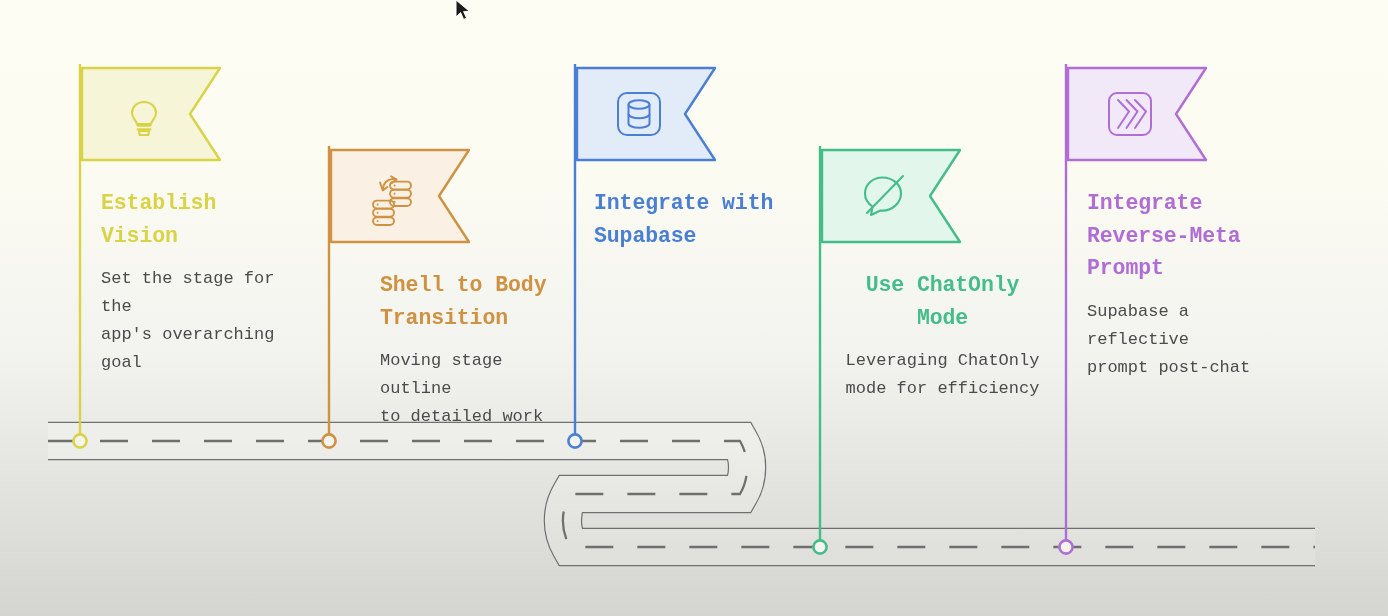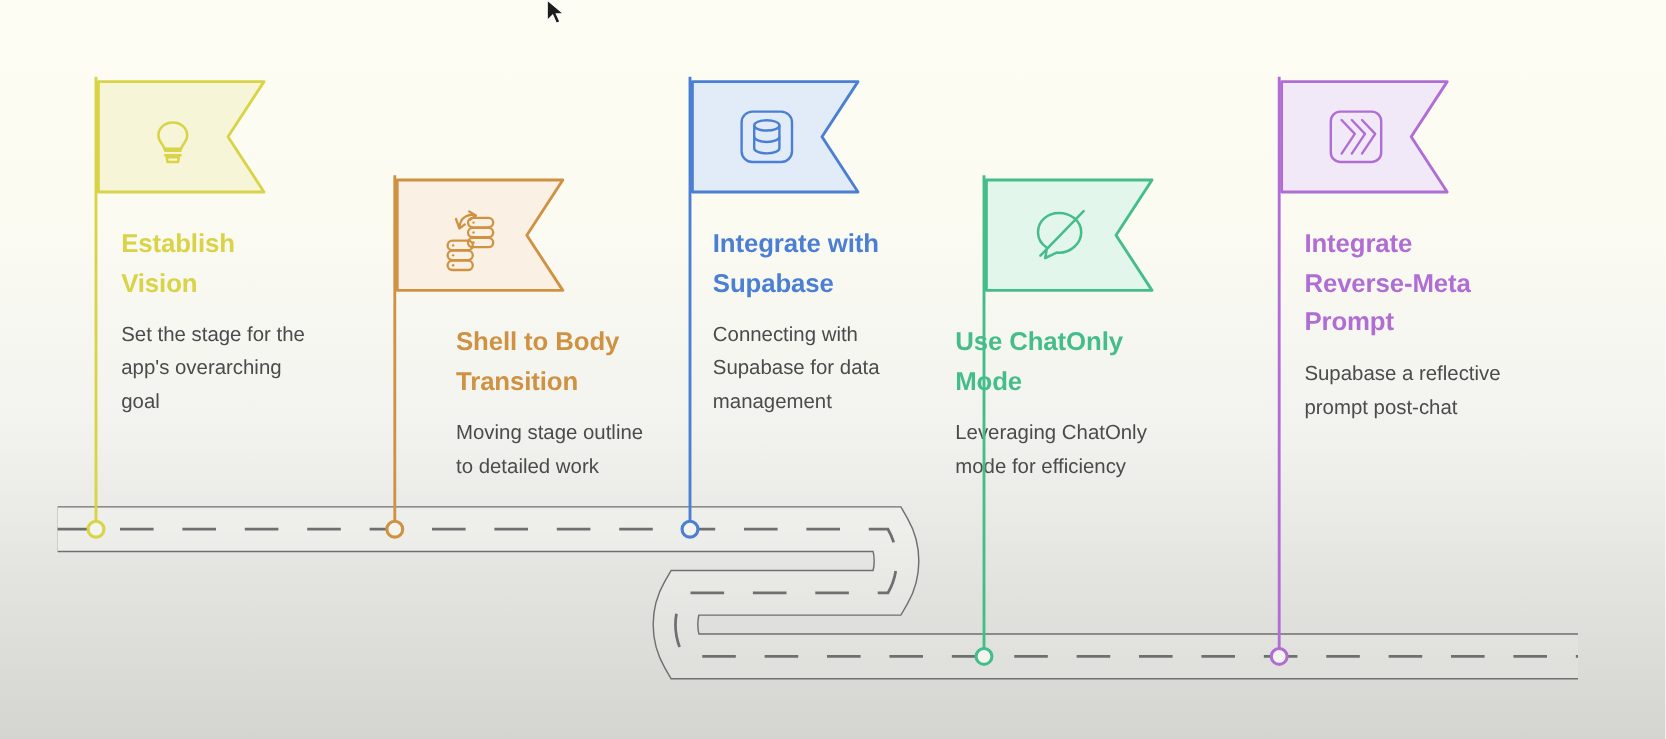--- a/index.html
+++ b/index.html
@@ -12,20 +12,21 @@
     overflow: hidden;
     font-family: "Liberation Sans", sans-serif;
     background: #ffffff;
   }
   #stage {
     position: relative;
     width: 1388px;
     height: 616px;
     background: linear-gradient(to bottom, #fdfdf4 0%, #fbfbf2 30%, #f2f3ef 58%, #e2e3df 80%, #d4d5d1 100%);
     overflow: hidden;
+    font-family: Liberation Mono, monospace;
   }
   #road-layer, #flag-layer {
     position: absolute;
     left: 0;
     top: 0;
     width: 1388px;
     height: 616px;
   }
   #road-layer { z-index: 1; }
   #flag-layer { z-index: 2; }
@@ -162,26 +163,23 @@
   <div class="milestone" style="left:348px; top:256px; width:200px;margin-left:32px;">
     <div class="ms-title" style="color:#cf9243;">Shell to Body
 Transition</div>
     <div class="ms-desc">Moving stage outline
 to detailed work</div>
   </div>
 
   <div class="milestone" style="left:594px; top:174px; width:200px;">
     <div class="ms-title" style="color:#4a7fd4;">Integrate with
 Supabase</div>
-    <div class="ms-desc">Connecting with
-Supabase for data
-management</div>
   </div>
 
-  <div class="milestone" style="left:796px; top:256px; width:205px;">
+  <div class="milestone" style="left:840px; top:256px; width:205px;text-align:center;">
     <div class="ms-title" style="color:#45bd8a;">Use ChatOnly
 Mode</div>
     <div class="ms-desc">Leveraging ChatOnly
 mode for efficiency</div>
   </div>
 
   <div class="milestone" style="left:1087px; top:174px; width:210px;">
     <div class="ms-title" style="color:#b06ed4;">Integrate
 Reverse-Meta
 Prompt</div>

